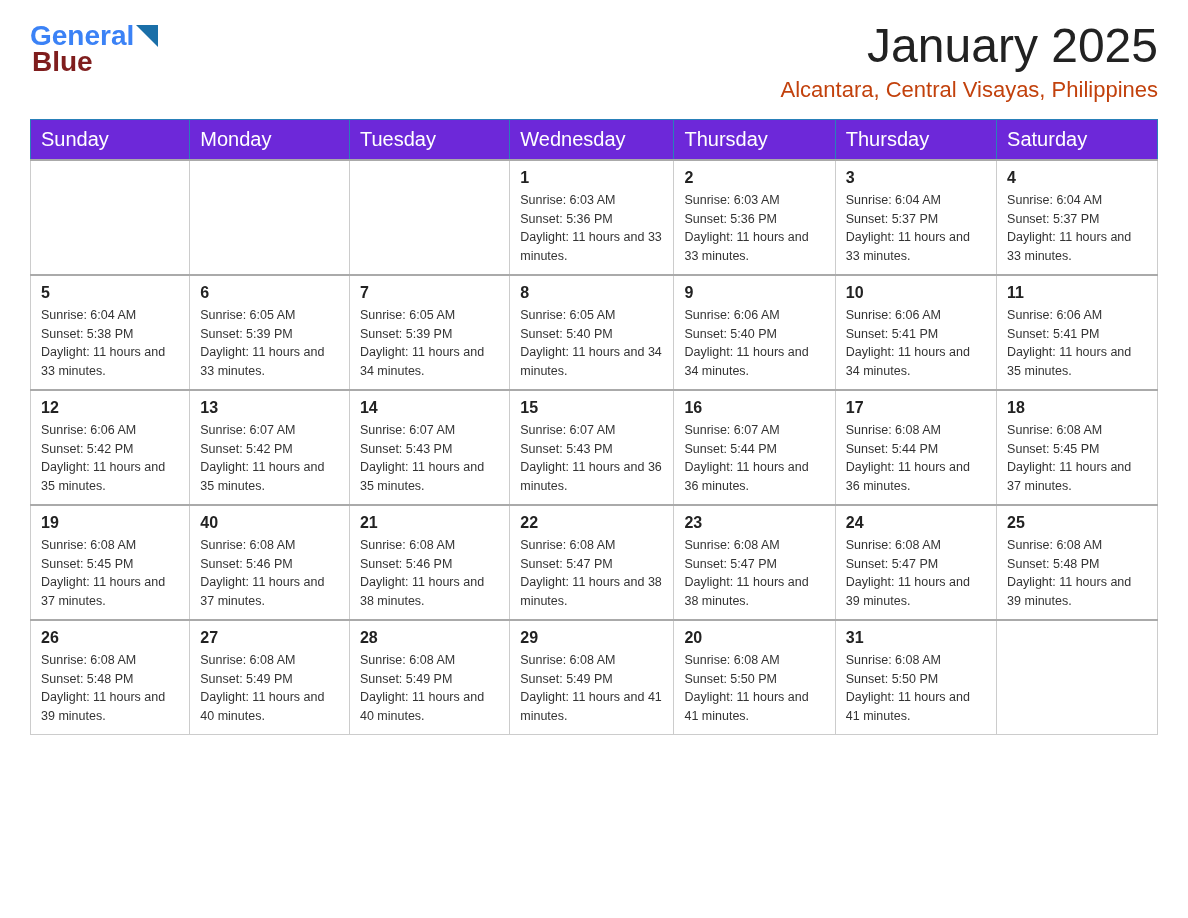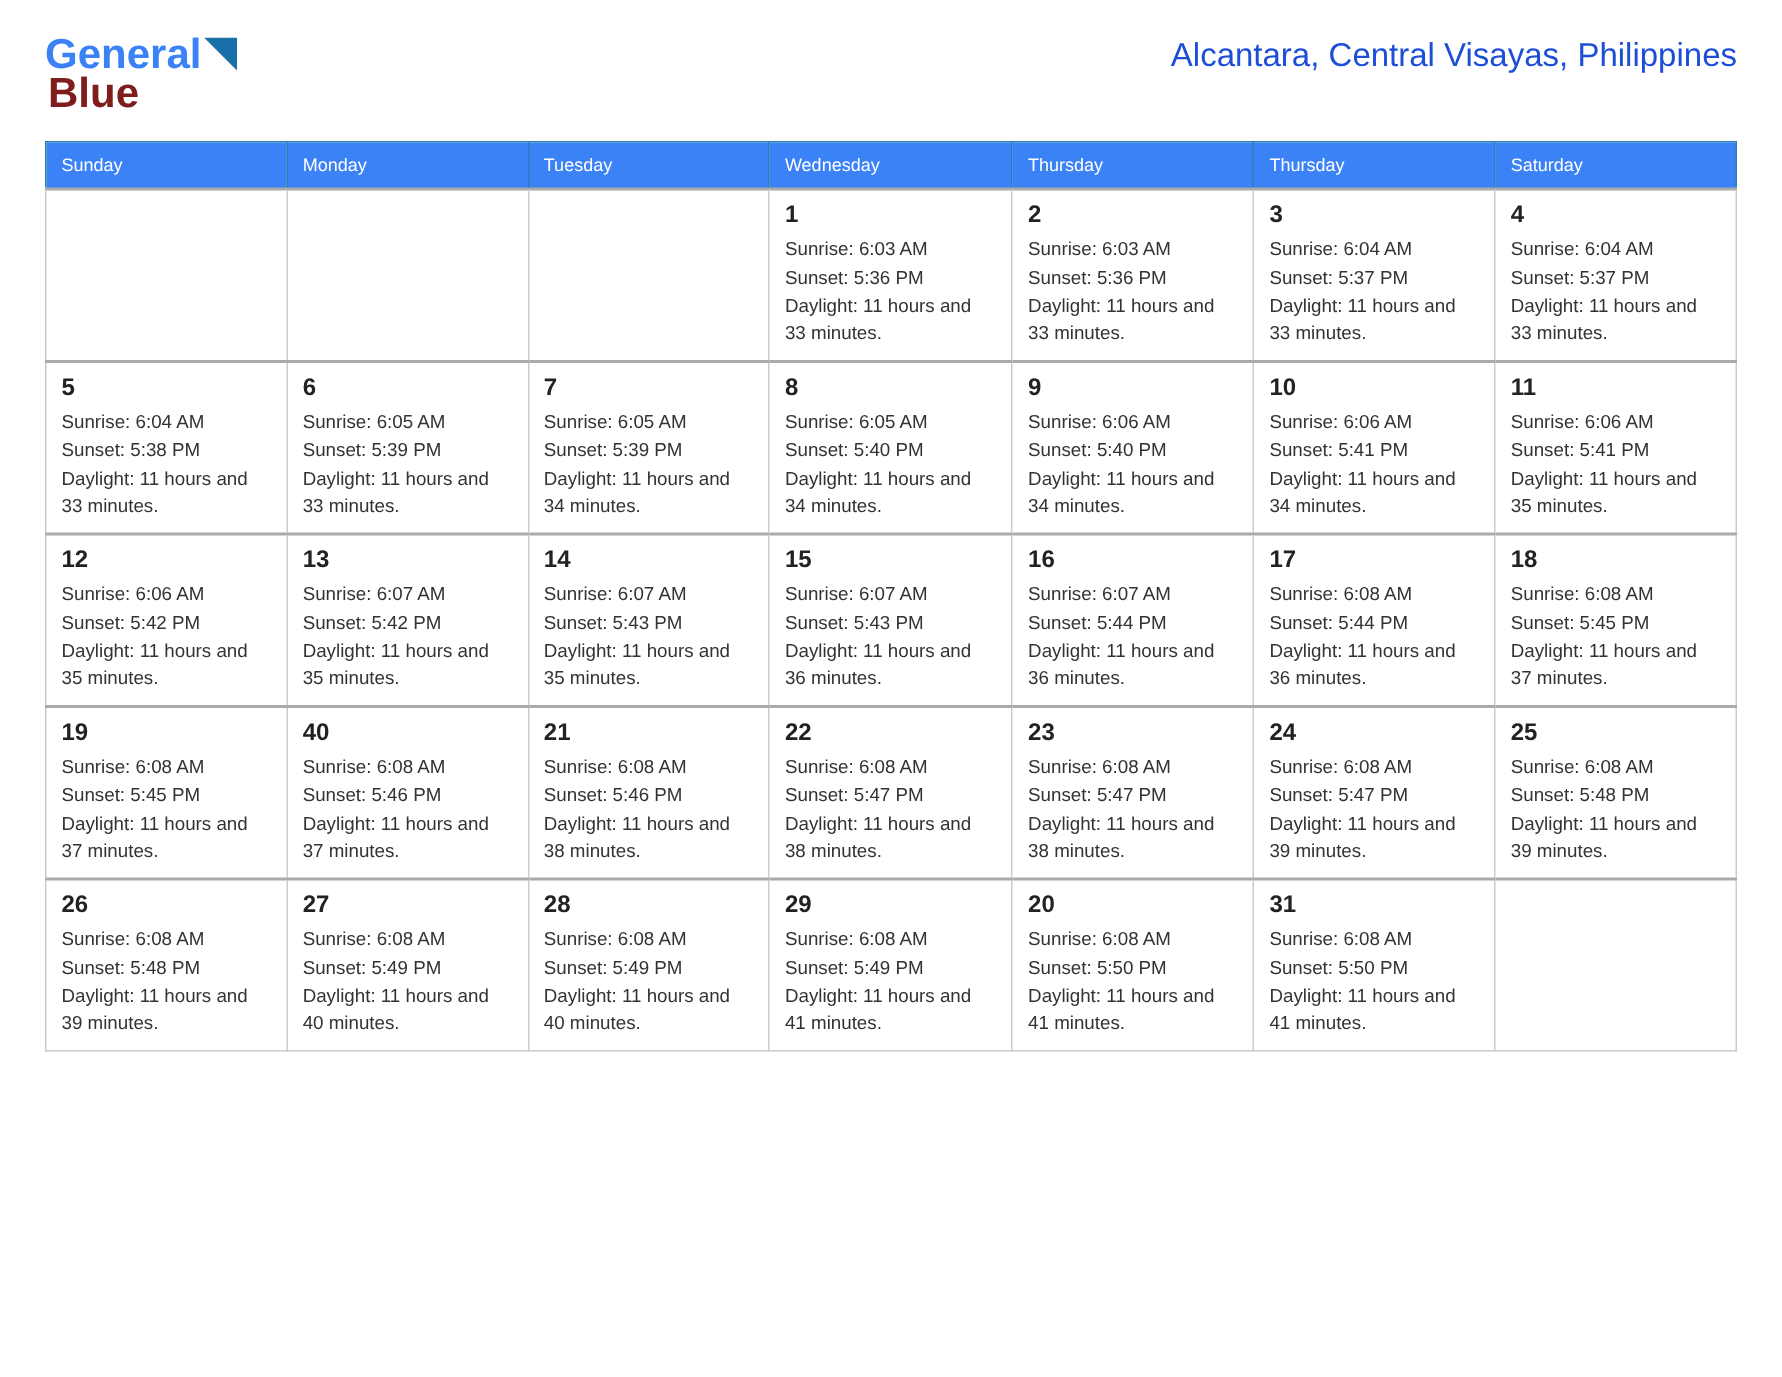--- a/index.html
+++ b/index.html
@@ -42,34 +42,34 @@
 
     .month-title {
       font-size: 48px;
       font-weight: normal;
       color: #222222;
       line-height: 1.1;
     }
 
     .location-title {
       font-size: 22px;
-      color: #1d4ed8;
+      color: #c2410c;
       margin-top: 4px;
     }
 
     .calendar {
       width: 100%;
       border-collapse: collapse;
       border: 1px solid #cccccc;
     }
 
     .calendar th {
-      background-color: #3b82f6;
+      background-color: #6d28d9;
       color: #ffffff;
-      font-size: 12px;
+      font-size: 20px;
       font-weight: normal;
       padding: 8px 10px;
       text-align: left;
       border: 1px solid #2980b9;
     }
 
     .calendar td {
       vertical-align: top;
       padding: 8px 10px;
       border: 1px solid #cccccc;
@@ -114,20 +114,21 @@
       <div style="display:flex;align-items:center;">
         <span class="logo-text-general">General</span>
         <svg width="22" height="22" viewBox="0 0 22 22" style="margin-left:2px;margin-top:0px;">
           <polygon points="0,0 22,0 22,22" fill="#1a6fa8"></polygon>
         </svg>
       </div>
       <span class="logo-text-blue" style="margin-top:-6px;margin-left:2px;">Blue</span>
     </div>
   </div>
   <div class="title-section">
+    <div class="month-title">January 2025</div>
     <div class="location-title">Alcantara, Central Visayas, Philippines</div>
   </div>
 </div>
 
 <table class="calendar">
   <thead>
     <tr>
     <th>Sunday</th>
         <th>Monday</th>
         <th>Tuesday</th>

